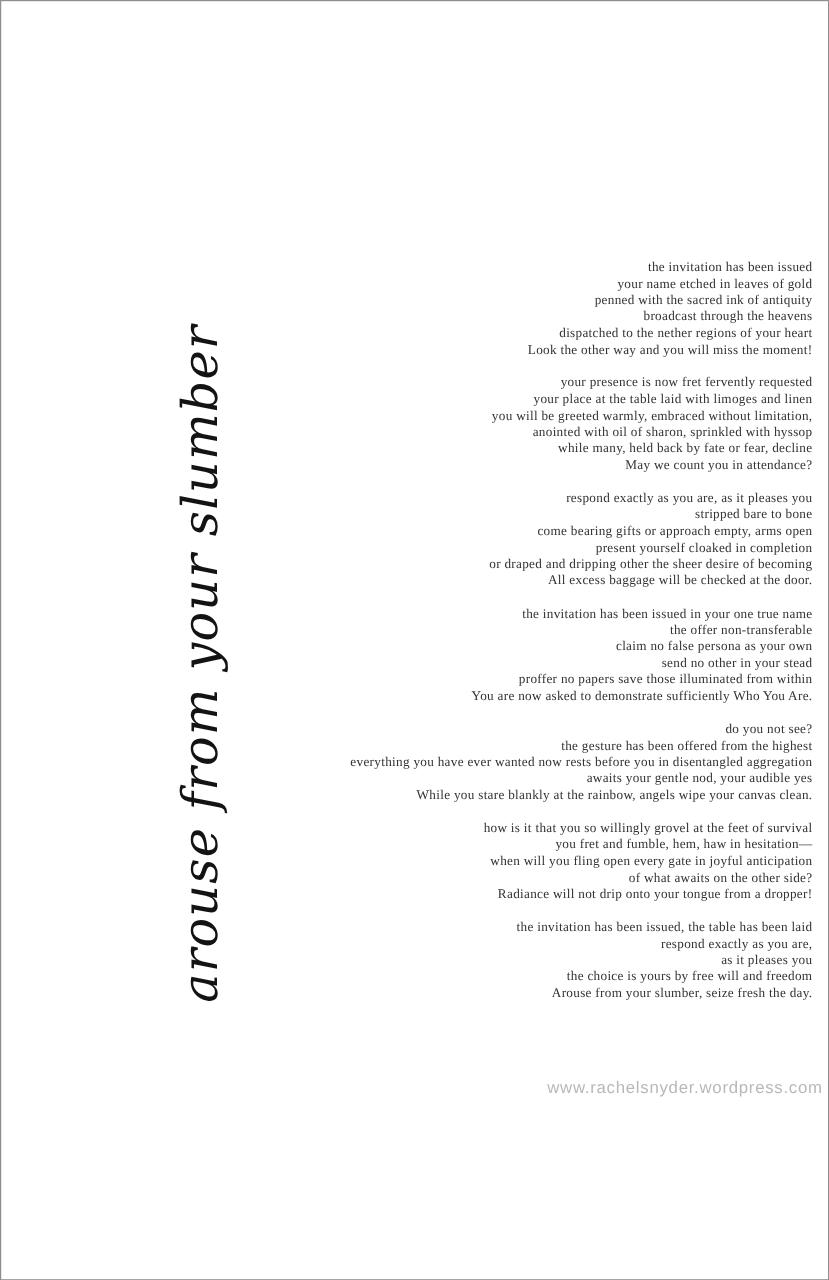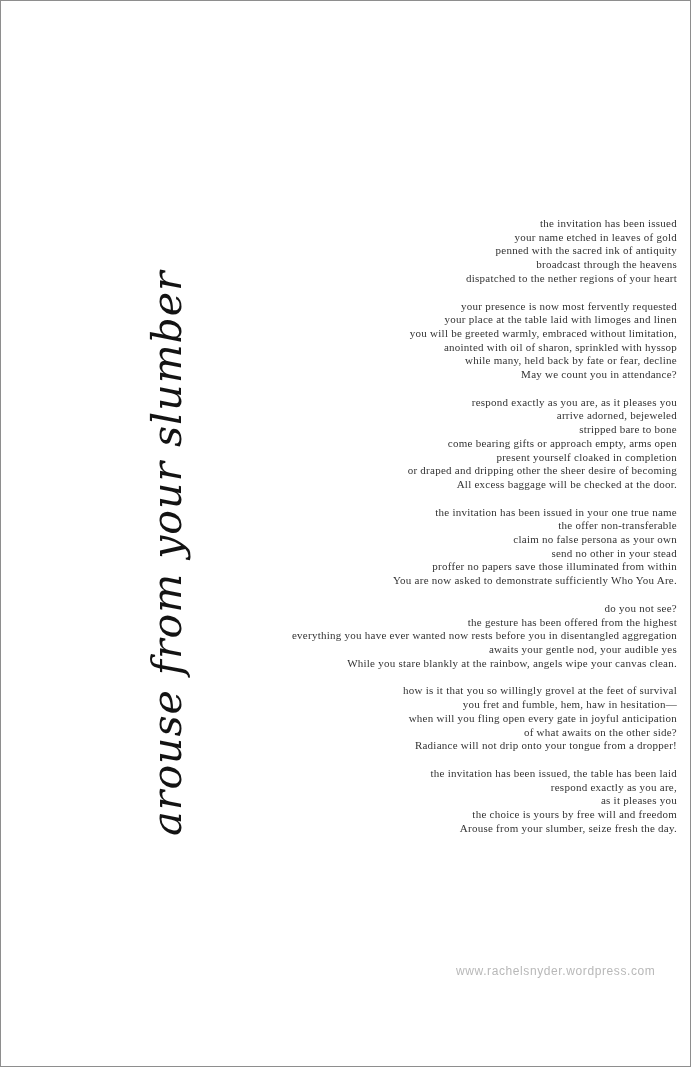--- a/index.html
+++ b/index.html
@@ -43,54 +43,54 @@
   }
   .stanza {
     margin: 0 0 14px 0;
   }
   .poem-line {
     white-space: nowrap;
   }
   .watermark {
     position: absolute;
     left: 455px;
-    top: 963px;
+    top: 897px;
     width: 160px;
     font-family: "Liberation Sans", "DejaVu Sans", sans-serif;
-    font-size: 12px;
+    font-size: 14px;
     letter-spacing: 0.6px;
     color: #b8b8b8;
   }
 </style>
 </head>
 <body>
 
 <div class="page">
 
   <div class="vertical-title">arouse from your slumber</div>
 
   <div class="poem">
       <div class="stanza">
         <div class="poem-line">the invitation has been issued</div>
         <div class="poem-line">your name etched in leaves of gold</div>
         <div class="poem-line">penned with the sacred ink of antiquity</div>
         <div class="poem-line">broadcast through the heavens</div>
         <div class="poem-line">dispatched to the nether regions of your heart</div>
+        <div class="poem-line">Look the other way and you will miss the moment!</div>
       </div>
       <div class="stanza">
-        <div class="poem-line">your presence is now most fervently requested</div>
+        <div class="poem-line">your presence is now fret fervently requested</div>
         <div class="poem-line">your place at the table laid with limoges and linen</div>
         <div class="poem-line">you will be greeted warmly, embraced without limitation,</div>
         <div class="poem-line">anointed with oil of sharon, sprinkled with hyssop</div>
         <div class="poem-line">while many, held back by fate or fear, decline</div>
         <div class="poem-line">May we count you in attendance?</div>
       </div>
       <div class="stanza">
         <div class="poem-line">respond exactly as you are, as it pleases you</div>
-        <div class="poem-line">arrive adorned, bejeweled</div>
         <div class="poem-line">stripped bare to bone</div>
         <div class="poem-line">come bearing gifts or approach empty, arms open</div>
         <div class="poem-line">present yourself cloaked in completion</div>
         <div class="poem-line">or draped and dripping other the sheer desire of becoming</div>
         <div class="poem-line">All excess baggage will be checked at the door.</div>
       </div>
       <div class="stanza">
         <div class="poem-line">the invitation has been issued in your one true name</div>
         <div class="poem-line">the offer non-transferable</div>
         <div class="poem-line">claim no false persona as your own</div>

